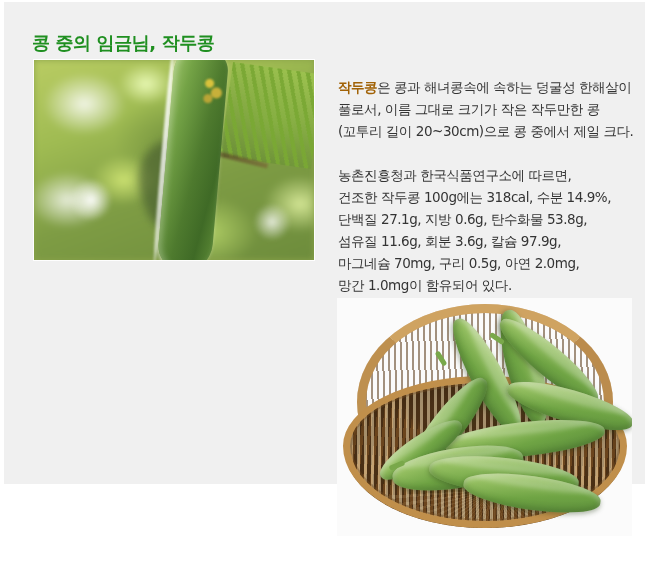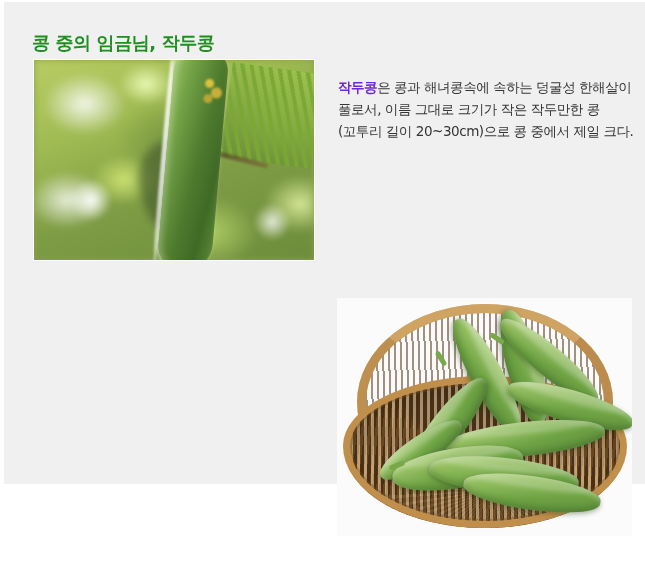--- a/index.html
+++ b/index.html
@@ -156,21 +156,21 @@
   }
   .para {
     font-size: 13.5px;
     line-height: 22px;
     color: #343434;
     letter-spacing: -0.45px;
     white-space: pre-line;
   }
   .para + .para { margin-top: 22px; }
   .hl {
-    color: #6d28d9;
+    color: #a16207;
     font-weight: bold;
   }
 
   
   .col-left-bottom {
     position: absolute;
     left: 28px;
     top: 313px;
     width: 292px;
   }
@@ -307,20 +307,26 @@
       <div class="pod-edge"></div>
       <div class="pod"></div>
       <div class="flower"></div>
     </div>
 
     <div class="col-right">
       <p class="para"><span class="hl">작두콩</span><span>은 콩과 해녀콩속에 속하는 덩굴성 한해살이
 풀로서,  이름 그대로 크기가 작은 작두만한 콩
 (꼬투리 길이 20~30cm)으로 콩 중에서 제일 크다.</span></p>
 
+      <p class="para">농촌진흥청과 한국식품연구소에 따르면,
+건조한 작두콩 100g에는 318cal, 수분 14.9%,
+단백질 27.1g,  지방 0.6g, 탄수화물 53.8g,
+섬유질 11.6g, 회분 3.6g,  칼슘 97.9g,
+마그네슘 70mg, 구리 0.5g, 아연 2.0mg,
+망간 1.0mg이 함유되어 있다.</p>
     </div>
 
 
     <div class="photo-basket">
       <div class="basket-handle"></div>
       <div class="basket-bowl">
         <div class="basket-weave"></div>
       </div>
       <div class="basket-rim"></div>
       <div class="pods-group">

